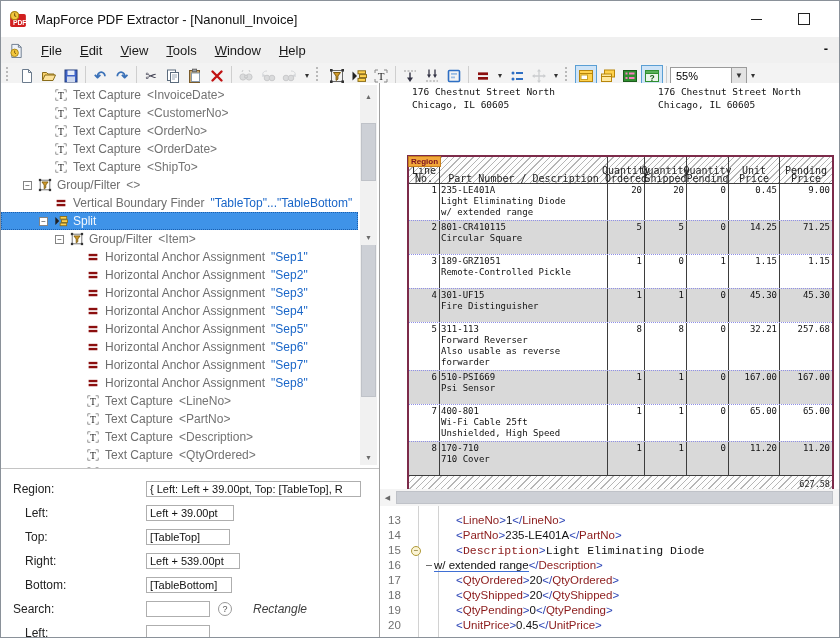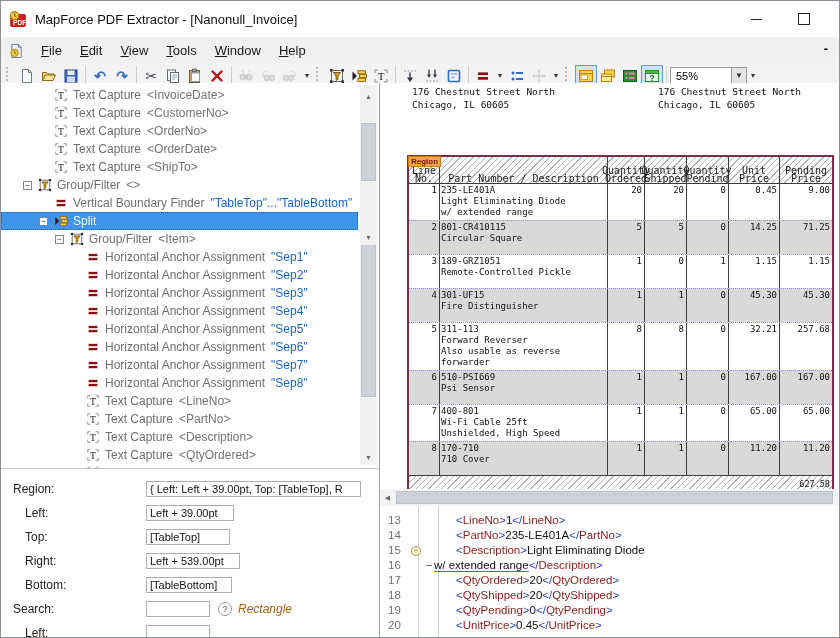--- a/index.html
+++ b/index.html
@@ -66,21 +66,21 @@
   .hscroll .hthumb{position:absolute;left:16px;top:2px;height:13px;width:437px;background:#cdd0d6;border:1px solid #bfc2c8;}
 
   
   .props{position:absolute;top:387px;left:0;right:0;bottom:0;background:#fff;padding-top:9px;overflow:hidden;}
   .prow{height:19px;display:flex;align-items:center;font-size:12px;color:#222;margin-bottom:5px;}
   .plabel{flex:none;}
   .pfield{height:16px;border:1px solid #aeaeae;background:#fff;font-size:11px;display:flex;align-items:center;
           padding:0 3px;white-space:nowrap;overflow:hidden;flex:none;color:#111;}
   .phelp{width:14px;height:14px;border:1px solid #9a9a9a;border-radius:50%;font-size:9px;color:#555;
          display:flex;align-items:center;justify-content:center;margin-left:8px;flex:none;}
-  .phint{font-style:italic;color:#a16207;margin-left:6px;font-size:12px;}
+  .phint{font-style:italic;color:#404040;margin-left:21px;font-size:12px;}
 
   
   .pdf{position:absolute;left:0;right:0;top:0;height:406px;background:#fff;overflow:hidden;
        font-family:"DejaVu Sans Mono",monospace;}
   .addr{position:absolute;top:2px;font-size:9.5px;line-height:13px;white-space:pre;color:#111;}
   .ptable{position:absolute;left:27px;top:72px;width:427px;border:2px solid #7c2b4a;background:#fff;}
   .hatch{background-image:repeating-linear-gradient(135deg,rgba(110,110,110,.5) 0 1px,transparent 1px 4.5px);background-color:#fdfdfd;}
   .pthead{display:grid;grid-template-columns:31px 168px 37px 42px 42px 51px auto;height:27px;border-bottom:1px solid #3d3d3d;}
   .pthead .hc{border-right:1px solid #3d3d3d;font-size:10px;line-height:7.5px;display:flex;align-items:flex-end;justify-content:center;text-align:center;padding:1px;color:#222;}
   .pthead .hc:last-child{border-right:none;}
@@ -773,21 +773,21 @@
             <span class="num">13</span>
             <span class="txt" style="padding-left: 72px;"><span class="br">&lt;</span><span class="tg">LineNo</span><span class="br">&gt;</span><span class="val">1</span><span class="br">&lt;/</span><span class="tg">LineNo</span><span class="br">&gt;</span></span>
           </div>
           <div class="cline">
             <span class="num">14</span>
             <span class="txt" style="padding-left: 72px;"><span class="br">&lt;</span><span class="tg">PartNo</span><span class="br">&gt;</span><span class="val">235-LE401A</span><span class="br">&lt;/</span><span class="tg">PartNo</span><span class="br">&gt;</span></span>
           </div>
           <div class="cline">
             <span class="num">15</span>
             <span class="fold">−</span>
-            <span class="txt" style="padding-left: 72px;"><span class="br">&lt;</span><span class="tg">Description</span><span class="br">&gt;</span><span class="val">Light Eliminating Diode</span></span>
+            <span class="txt" style="padding-left: 72px; font-family: Liberation Mono, monospace;"><span class="br">&lt;</span><span class="tg">Description</span><span class="br">&gt;</span><span class="val">Light Eliminating Diode</span></span>
           </div>
           <div class="cline">
             <span class="num">16</span>
             <span class="txt" style="padding-left: 42px;"><span class="dash"></span><span class="uval">w/ extended range</span><span class="br">&lt;/</span><span class="tg">Description</span><span class="br">&gt;</span></span>
           </div>
           <div class="cline">
             <span class="num">17</span>
             <span class="txt" style="padding-left: 72px;"><span class="br">&lt;</span><span class="tg">QtyOrdered</span><span class="br">&gt;</span><span class="val">20</span><span class="br">&lt;/</span><span class="tg">QtyOrdered</span><span class="br">&gt;</span></span>
           </div>
           <div class="cline">

